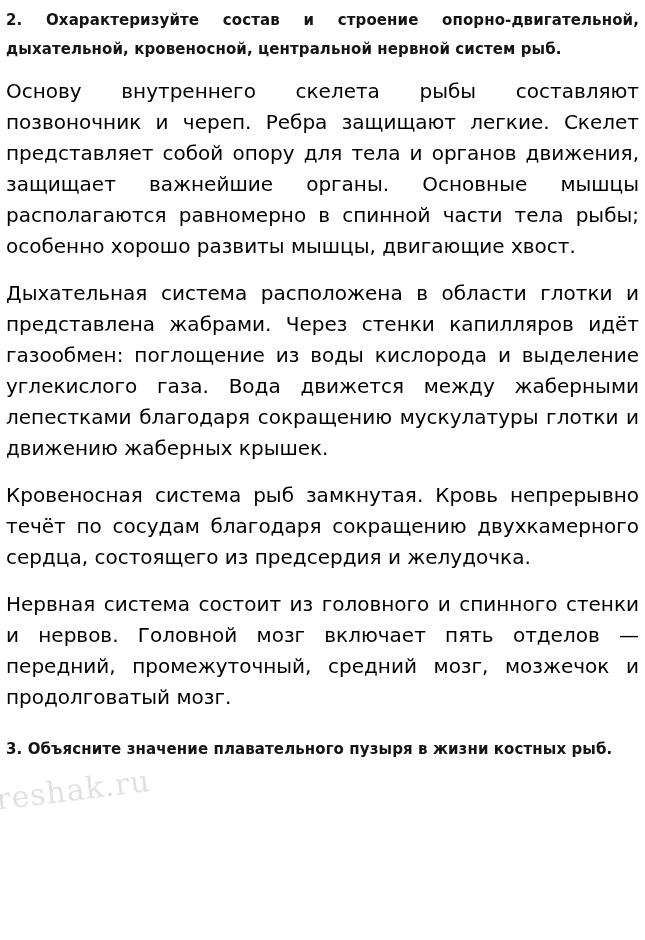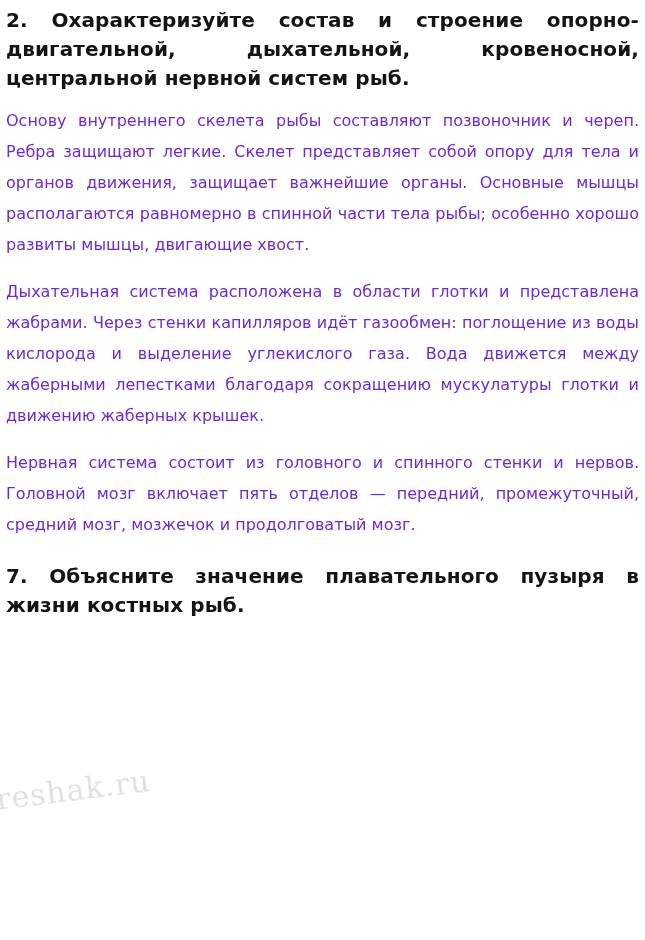--- a/index.html
+++ b/index.html
@@ -33,59 +33,60 @@
     transform: rotate(-7deg);
     transform-origin: left top;
     pointer-events: none;
     user-select: none;
     white-space: nowrap;
     z-index: 5;
   }
   .q-heading {
     font-family: "DejaVu Sans", sans-serif;
     font-weight: bold;
-    font-size: 20px;
+    font-size: 15px;
     line-height: 29px;
     text-align: justify;
     text-align-last: left;
     color: #141414;
     margin: 0 0 12px 0;
     letter-spacing: 0.1px;
   }
   .q-heading.second {
     margin-top: 22px;
     margin-bottom: 14px;
   }
   p.para {
     font-family: "DejaVu Sans", sans-serif;
-    font-size: 16px;
+    font-size: 20px;
     line-height: 31px;
     text-align: justify;
     text-align-last: left;
     margin: 0 0 16px 0;
-    color: #6d28d9;
+    color: #000000;
   }
   p.para:last-child {
     margin-bottom: 0;
   }
   .para.tight {
     margin-bottom: 15px;
   }
 </style>
 </head>
 <body>
 
 <div class="page">
 
   <div class="watermark">reshak.ru</div>
 
   <div class="section">
     <h2 class="q-heading">2. Охарактеризуйте состав и строение опорно-двигательной, дыхательной, кровеносной, центральной нервной систем рыб.</h2>
     <p class="para">Основу внутреннего скелета рыбы составляют позвоночник и череп. Ребра защищают легкие. Скелет представляет собой опору для тела и органов движения, защищает важнейшие органы. Основные мышцы располагаются равномерно в спинной части тела рыбы; особенно хорошо развиты мышцы, двигающие хвост.</p>
     <p class="para">Дыхательная система расположена в области глотки и представлена жабрами. Через стенки капилляров идёт газообмен: поглощение из воды кислорода и выделение углекислого газа. Вода движется между жаберными лепестками благодаря сокращению мускулатуры глотки и движению жаберных крышек.</p>
+    <p class="para">Кровеносная система рыб замкнутая. Кровь непрерывно течёт по сосудам благодаря сокращению двухкамерного сердца, состоящего из предсердия и желудочка.</p>
     <p class="para tight">Нервная система состоит из головного и спинного стенки и нервов. Головной мозг включает пять отделов — передний, промежуточный, средний мозг, мозжечок и продолговатый мозг.</p>
   </div>
 
   <div class="section">
-    <h2 class="q-heading second">7. Объясните значение плавательного пузыря в жизни костных рыб.</h2>
+    <h2 class="q-heading second">3. Объясните значение плавательного пузыря в жизни костных рыб.</h2>
   </div>
 
 </div>
 
 </body></html>

